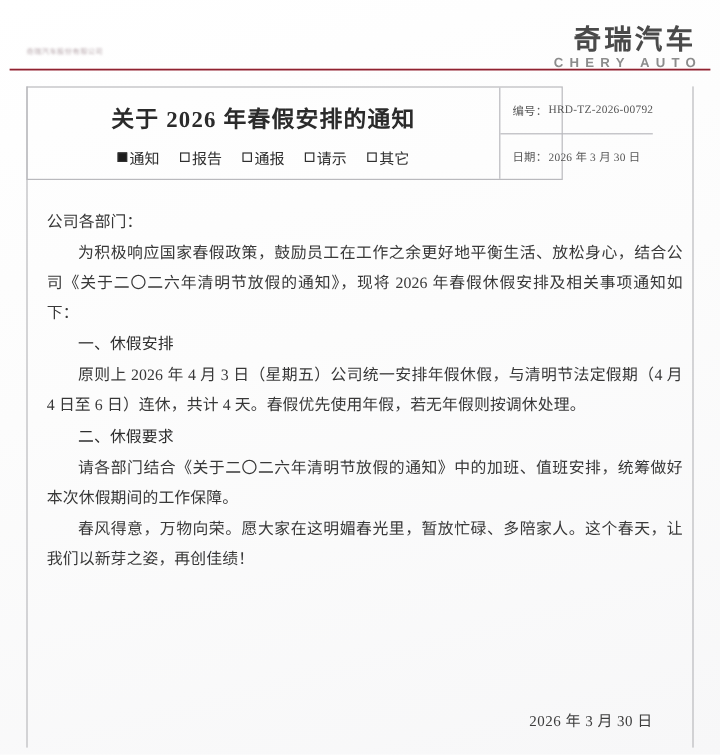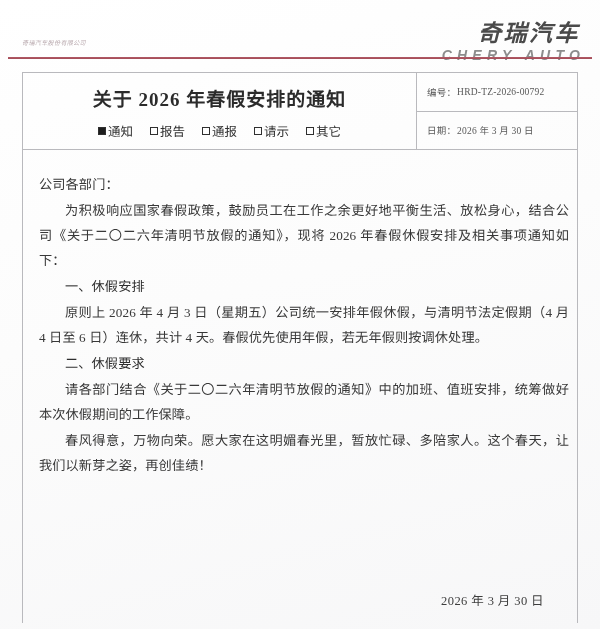--- a/index.html
+++ b/index.html
@@ -24,21 +24,20 @@
     background-image: linear-gradient(165deg, #ffffff 0%, #fcfcfc 45%, #f7f7f8 100%);
   }
 
   
   .letterhead {
     position: absolute;
     left: 0;
     right: 0;
     top: 0;
     height: 62px;
-    font-style: italic;
   }
 
   .company-subtext {
     position: absolute;
     left: 22px;
     top: 38px;
     font-size: 6px;
     letter-spacing: 0.4px;
     color: #b8a8ad;
     filter: blur(0.7px);
@@ -57,21 +56,21 @@
     font-family: "Liberation Sans", "DejaVu Sans", sans-serif;
     font-size: 23px;
     font-weight: 700;
     letter-spacing: 2.5px;
     color: #4a4a4a;
     display: block;
     white-space: nowrap;
   }
   .logo-en {
     font-family: "Liberation Sans", "DejaVu Sans", sans-serif;
-    font-size: 14px;
+    font-size: 11px;
     font-weight: 600;
     letter-spacing: 5.2px;
     color: #8c8c8c;
     display: block;
     margin-top: 3px;
     margin-right: -5px;
     white-space: nowrap;
   }
 
   .rule-red {
@@ -92,21 +91,21 @@
     bottom: 6px;
     border-left: 1px solid #b9b9bd;
     border-right: 1px solid #b9b9bd;
     box-sizing: border-box;
   }
 
   .header-table {
     position: absolute;
     left: 22px;
     top: 72px;
-    width: 556px;
+    width: 447px;
     height: 78px;
     box-sizing: border-box;
     border: 1px solid #b9b9bd;
     display: flex;
   }
   .ht-left {
     flex: 0 0 394px;
     border-right: 1px solid #b9b9bd;
     box-sizing: border-box;
     display: flex;

